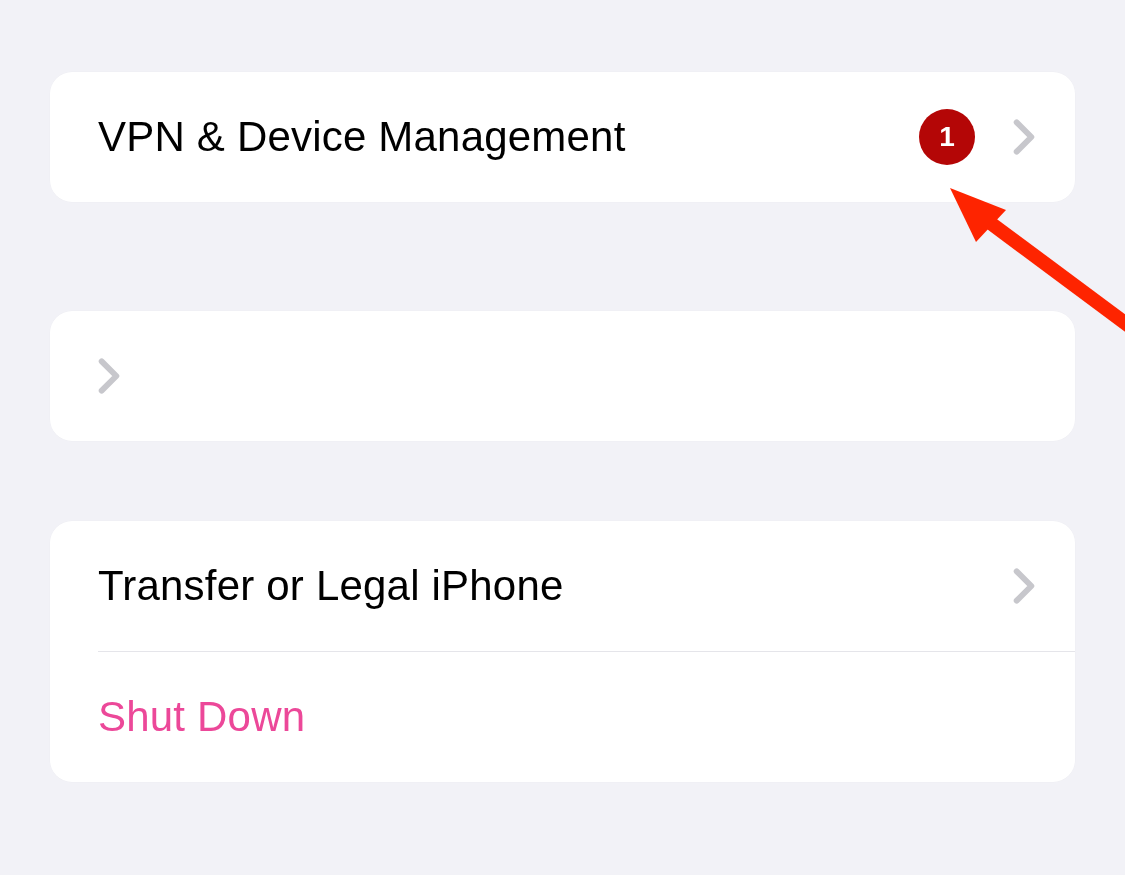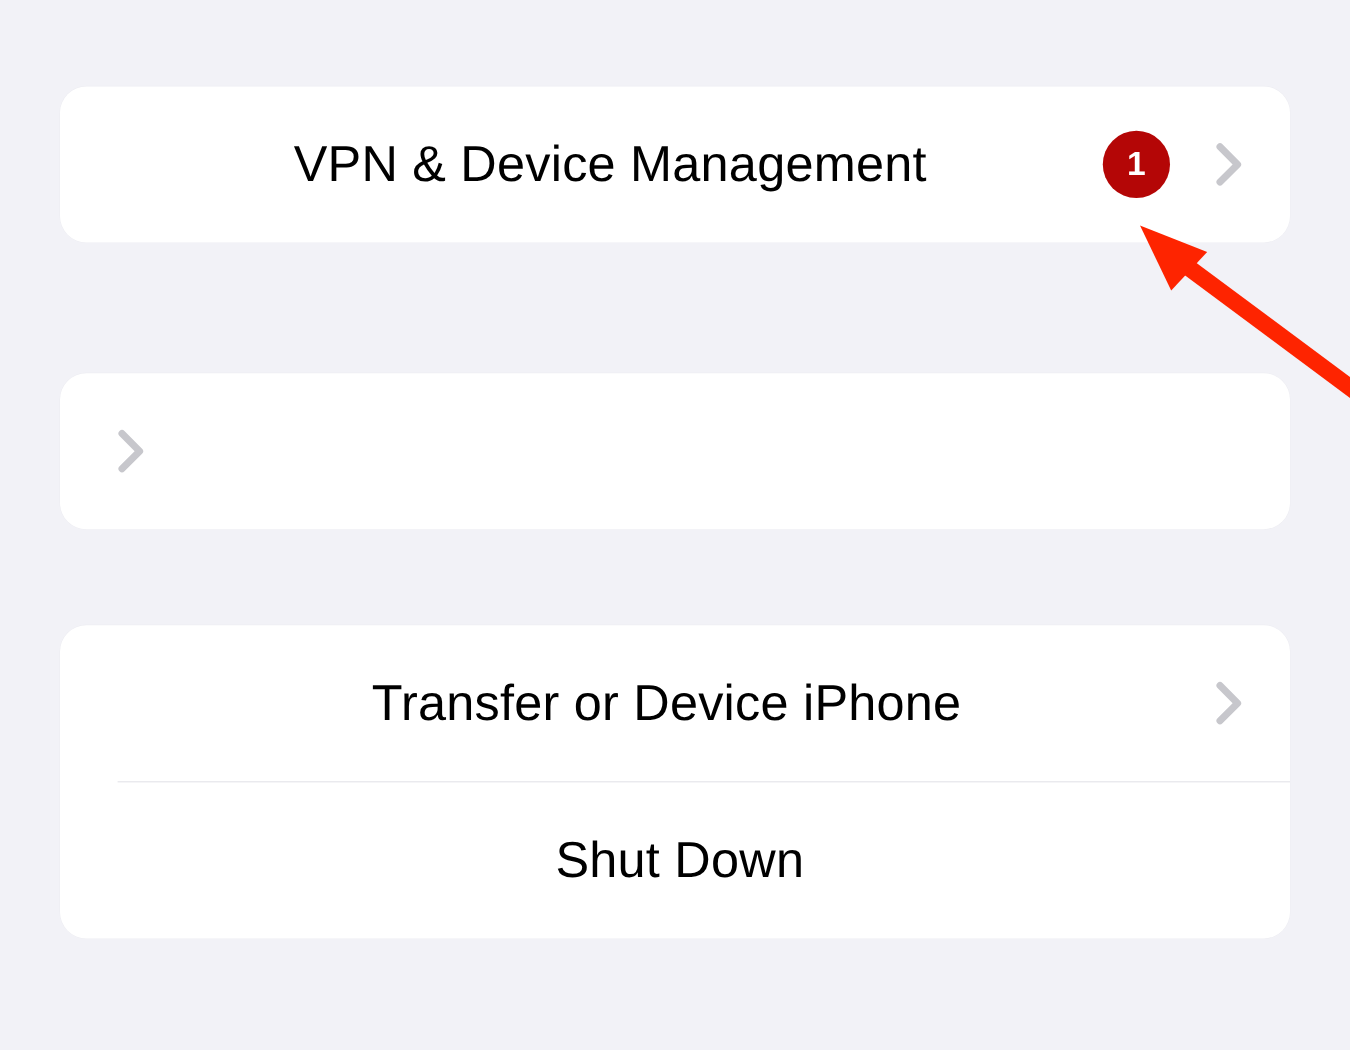--- a/index.html
+++ b/index.html
@@ -27,21 +27,20 @@
     }
     .gap-medium {
       height: 80px;
     }
     .row {
       display: flex;
       align-items: center;
       height: 130px;
       padding: 0 40px 0 48px;
       cursor: pointer;
-      text-align: center;
     }
     .row-label {
       flex: 1;
       font-size: 42px;
       letter-spacing: 0.2px;
       color: #000000;
       font-weight: 400;
     }
     .badge {
       background: #b40606;
@@ -65,21 +64,21 @@
       width: 100%;
       height: 100%;
       display: block;
     }
     .divider {
       height: 1px;
       background: #e5e5ea;
       margin-left: 48px;
     }
     .row-link {
-      color: #000000;
+      color: #ec4899;
     }
     .annotation-arrow {
       position: absolute;
       left: 938px;
       top: 180px;
       pointer-events: none;
     }
   </style>
 </head>
 <body>
@@ -105,21 +104,21 @@
         <path d="M2 2 L10 10 L2 18" stroke="#c7c7cc" stroke-width="3.2" stroke-linecap="round" stroke-linejoin="round"></path>
       </svg>
     </span>
   </div>
 </div>
 
 <div class="gap-medium"></div>
 
 <div class="group">
   <div class="row">
-    <span class="row-label">Transfer or Device iPhone</span>
+    <span class="row-label">Transfer or Legal iPhone</span>
     <span class="chevron">
       <svg viewBox="0 0 12 20" fill="none">
         <path d="M2 2 L10 10 L2 18" stroke="#c7c7cc" stroke-width="3.2" stroke-linecap="round" stroke-linejoin="round"></path>
       </svg>
     </span>
   </div>
   <div class="divider"></div>
   <div class="row">
     <span class="row-label row-link">Shut Down</span>
   </div>

